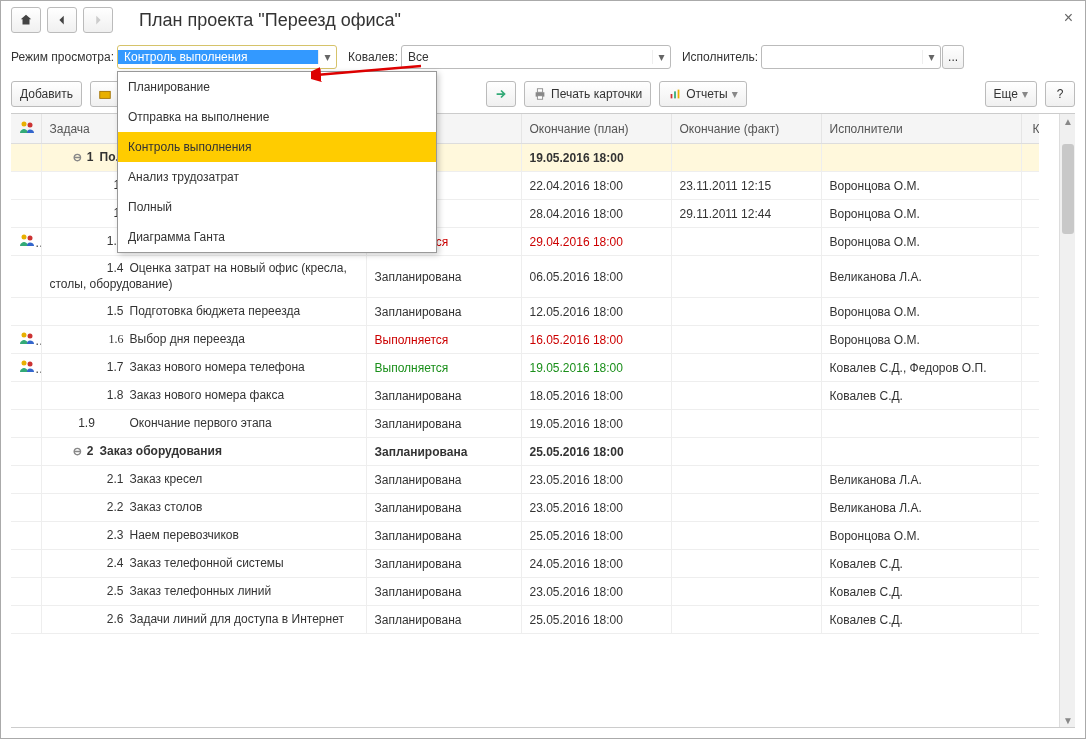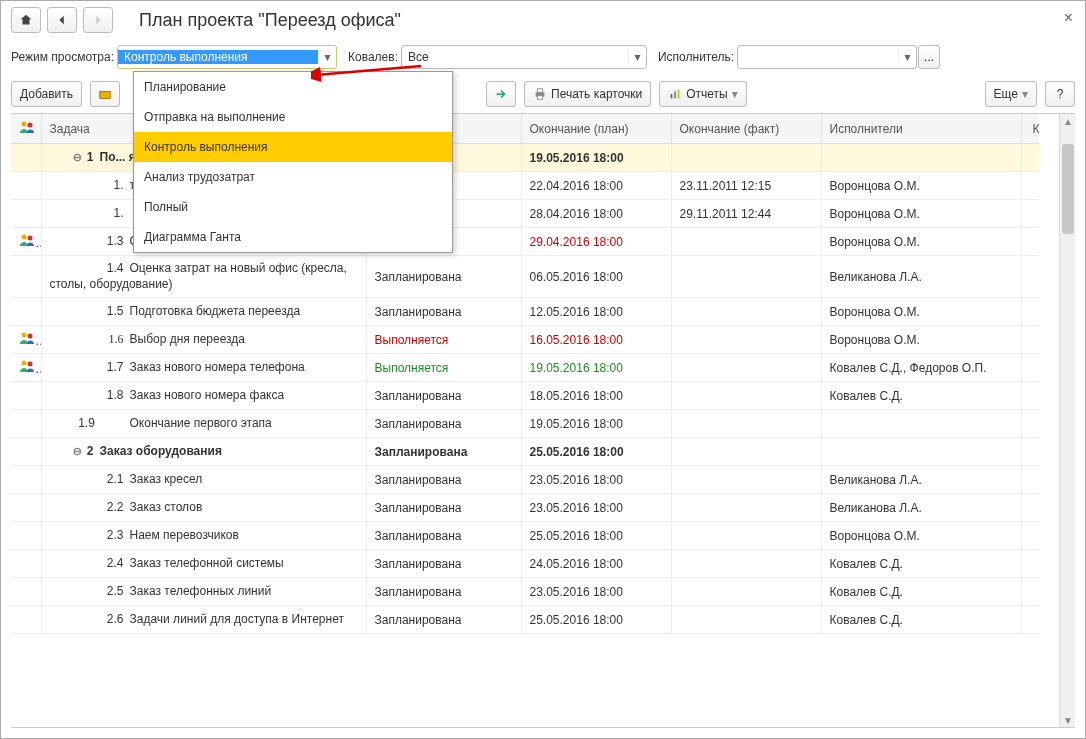--- a/index.html
+++ b/index.html
@@ -31,21 +31,21 @@
   tr.yellow td { background:#fff8dc; }
   .status-red { color:#cc0000; }
   .status-green { color:#1a8f1a; }
   .date-red { color:#cc0000; }
   .date-green { color:#1a8f1a; }
   .toggle { display:inline-block; width:11px; height:11px; text-align:center; line-height:9px; color:#888; margin-right:4px; font-size:11px;}
   .scroll-col{ width:16px; background:#f0f0f0; border-left:1px solid #ddd; position:relative;}
   .scroll-thumb{ position:absolute; top:30px; left:2px; width:12px; height:90px; background:#c8c8c8; border-radius:3px;}
   .scroll-arr{ position:absolute; left:0; width:16px; height:14px; display:flex; align-items:center; justify-content:center; color:#888; font-size:10px;}
   .scroll-arr.up{ top:0;} .scroll-arr.down{ bottom:0;}
-  .dropdown-menu{ position:absolute; top:26px; left:16px; width:320px; background:#fff; border:1px solid #999; box-shadow:2px 2px 6px rgba(0,0,0,.2); z-index:10;}
+  .dropdown-menu{ position:absolute; top:26px; left:0; width:320px; background:#fff; border:1px solid #999; box-shadow:2px 2px 6px rgba(0,0,0,.2); z-index:10;}
   .dropdown-item{ padding:8px 10px; cursor:pointer;}
   .dropdown-item.sel{ background:#ffcc00;}
   .arrow-annot{ position:absolute; left:310px; top:60px; z-index:20; pointer-events:none;}
   svg.iconsvg{ width:14px; height:14px; }
   th.col-icon{width:30px;} th.col-task{width:325px;} th.col-status{width:155px;} th.col-end-plan{width:150px;} th.col-end-fact{width:150px;} th.col-exec{width:200px;} th.col-k{width:30px; text-align:center;}
 </style>
 </head>
 <body>
 
 <div class="window">
@@ -80,21 +80,21 @@
       <div class="dropdown-menu" id="dropdown">
           <div class="dropdown-item">Планирование</div>
           <div class="dropdown-item">Отправка на выполнение</div>
           <div class="dropdown-item sel">Контроль выполнения</div>
           <div class="dropdown-item">Анализ трудозатрат</div>
           <div class="dropdown-item">Полный</div>
           <div class="dropdown-item">Диаграмма Ганта</div>
         </div>
     </div>
     <span class="label" style="margin-left:10px;">Ковалев:</span>
-    <div class="select-box" style="width:246px;">
+    <div class="select-box" style="width:270px;">
       <span class="sel-text">Все</span>
       <span class="drop">▾</span>
     </div>
     <span class="label" style="margin-left:10px;">Исполнитель:</span>
     <div class="select-box" style="width:180px;">
       <span class="sel-text"></span>
       <span class="drop">▾</span>
     </div>
     <span class="small-btn">...</span>
   </div>

